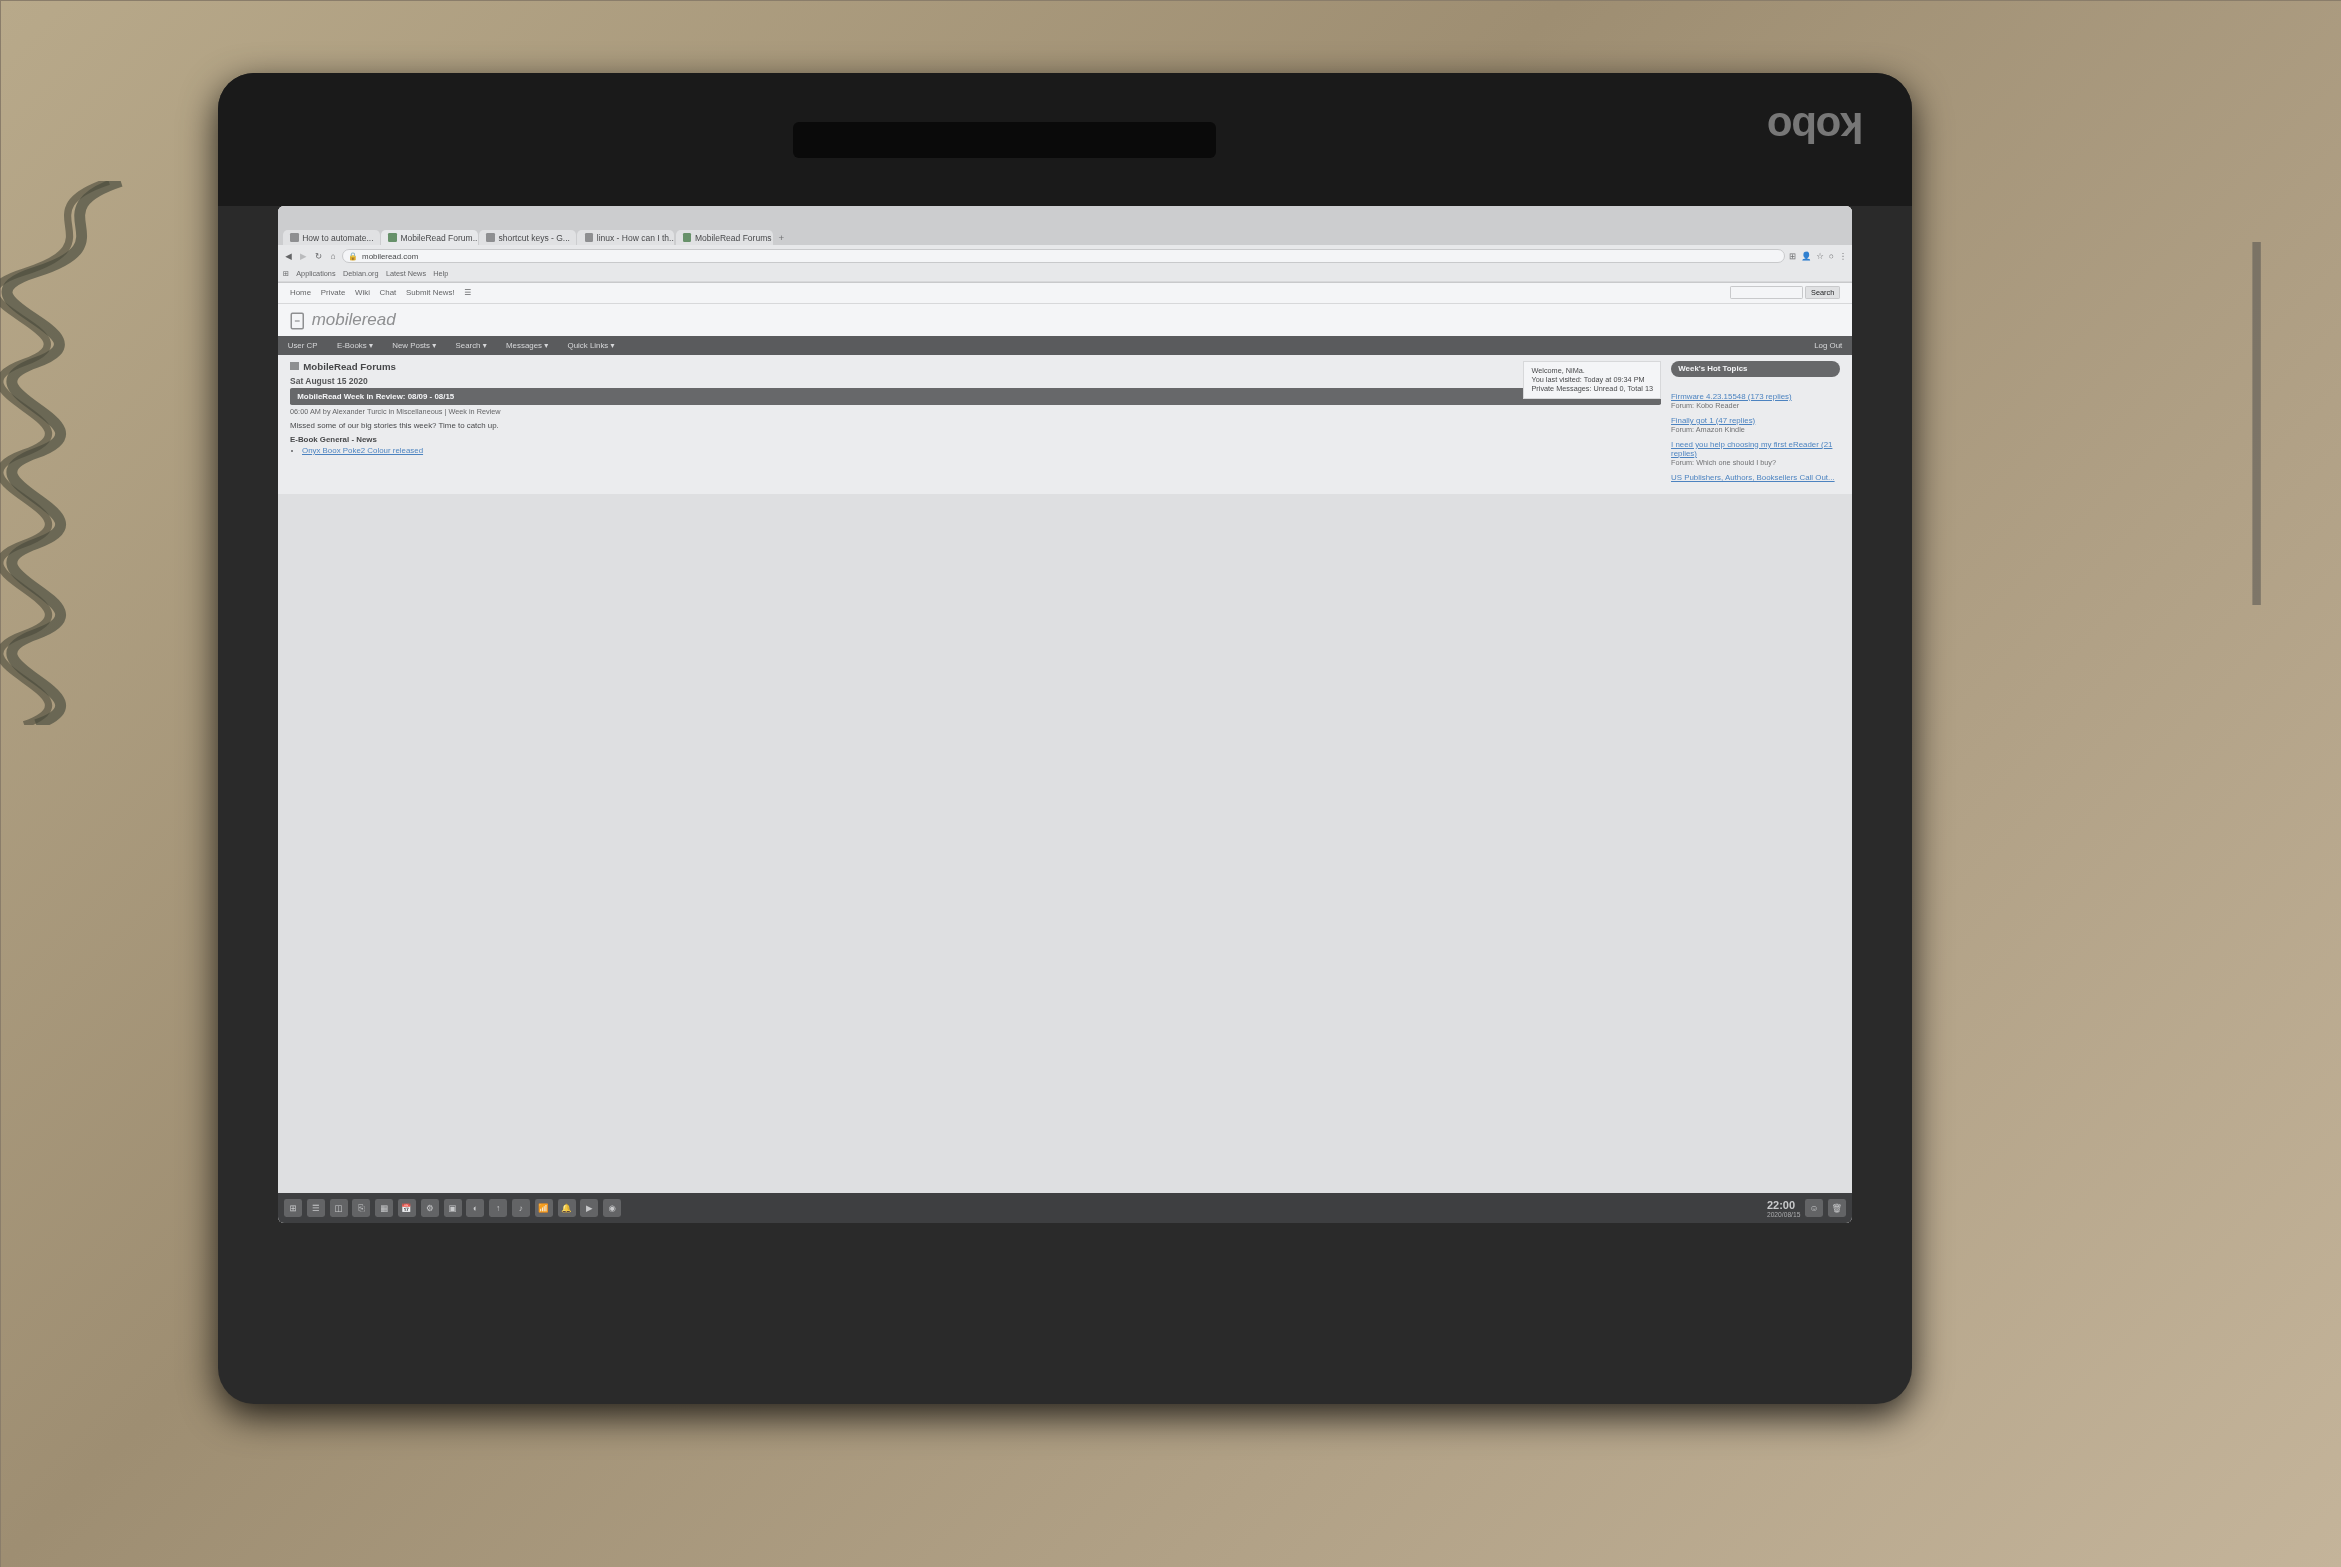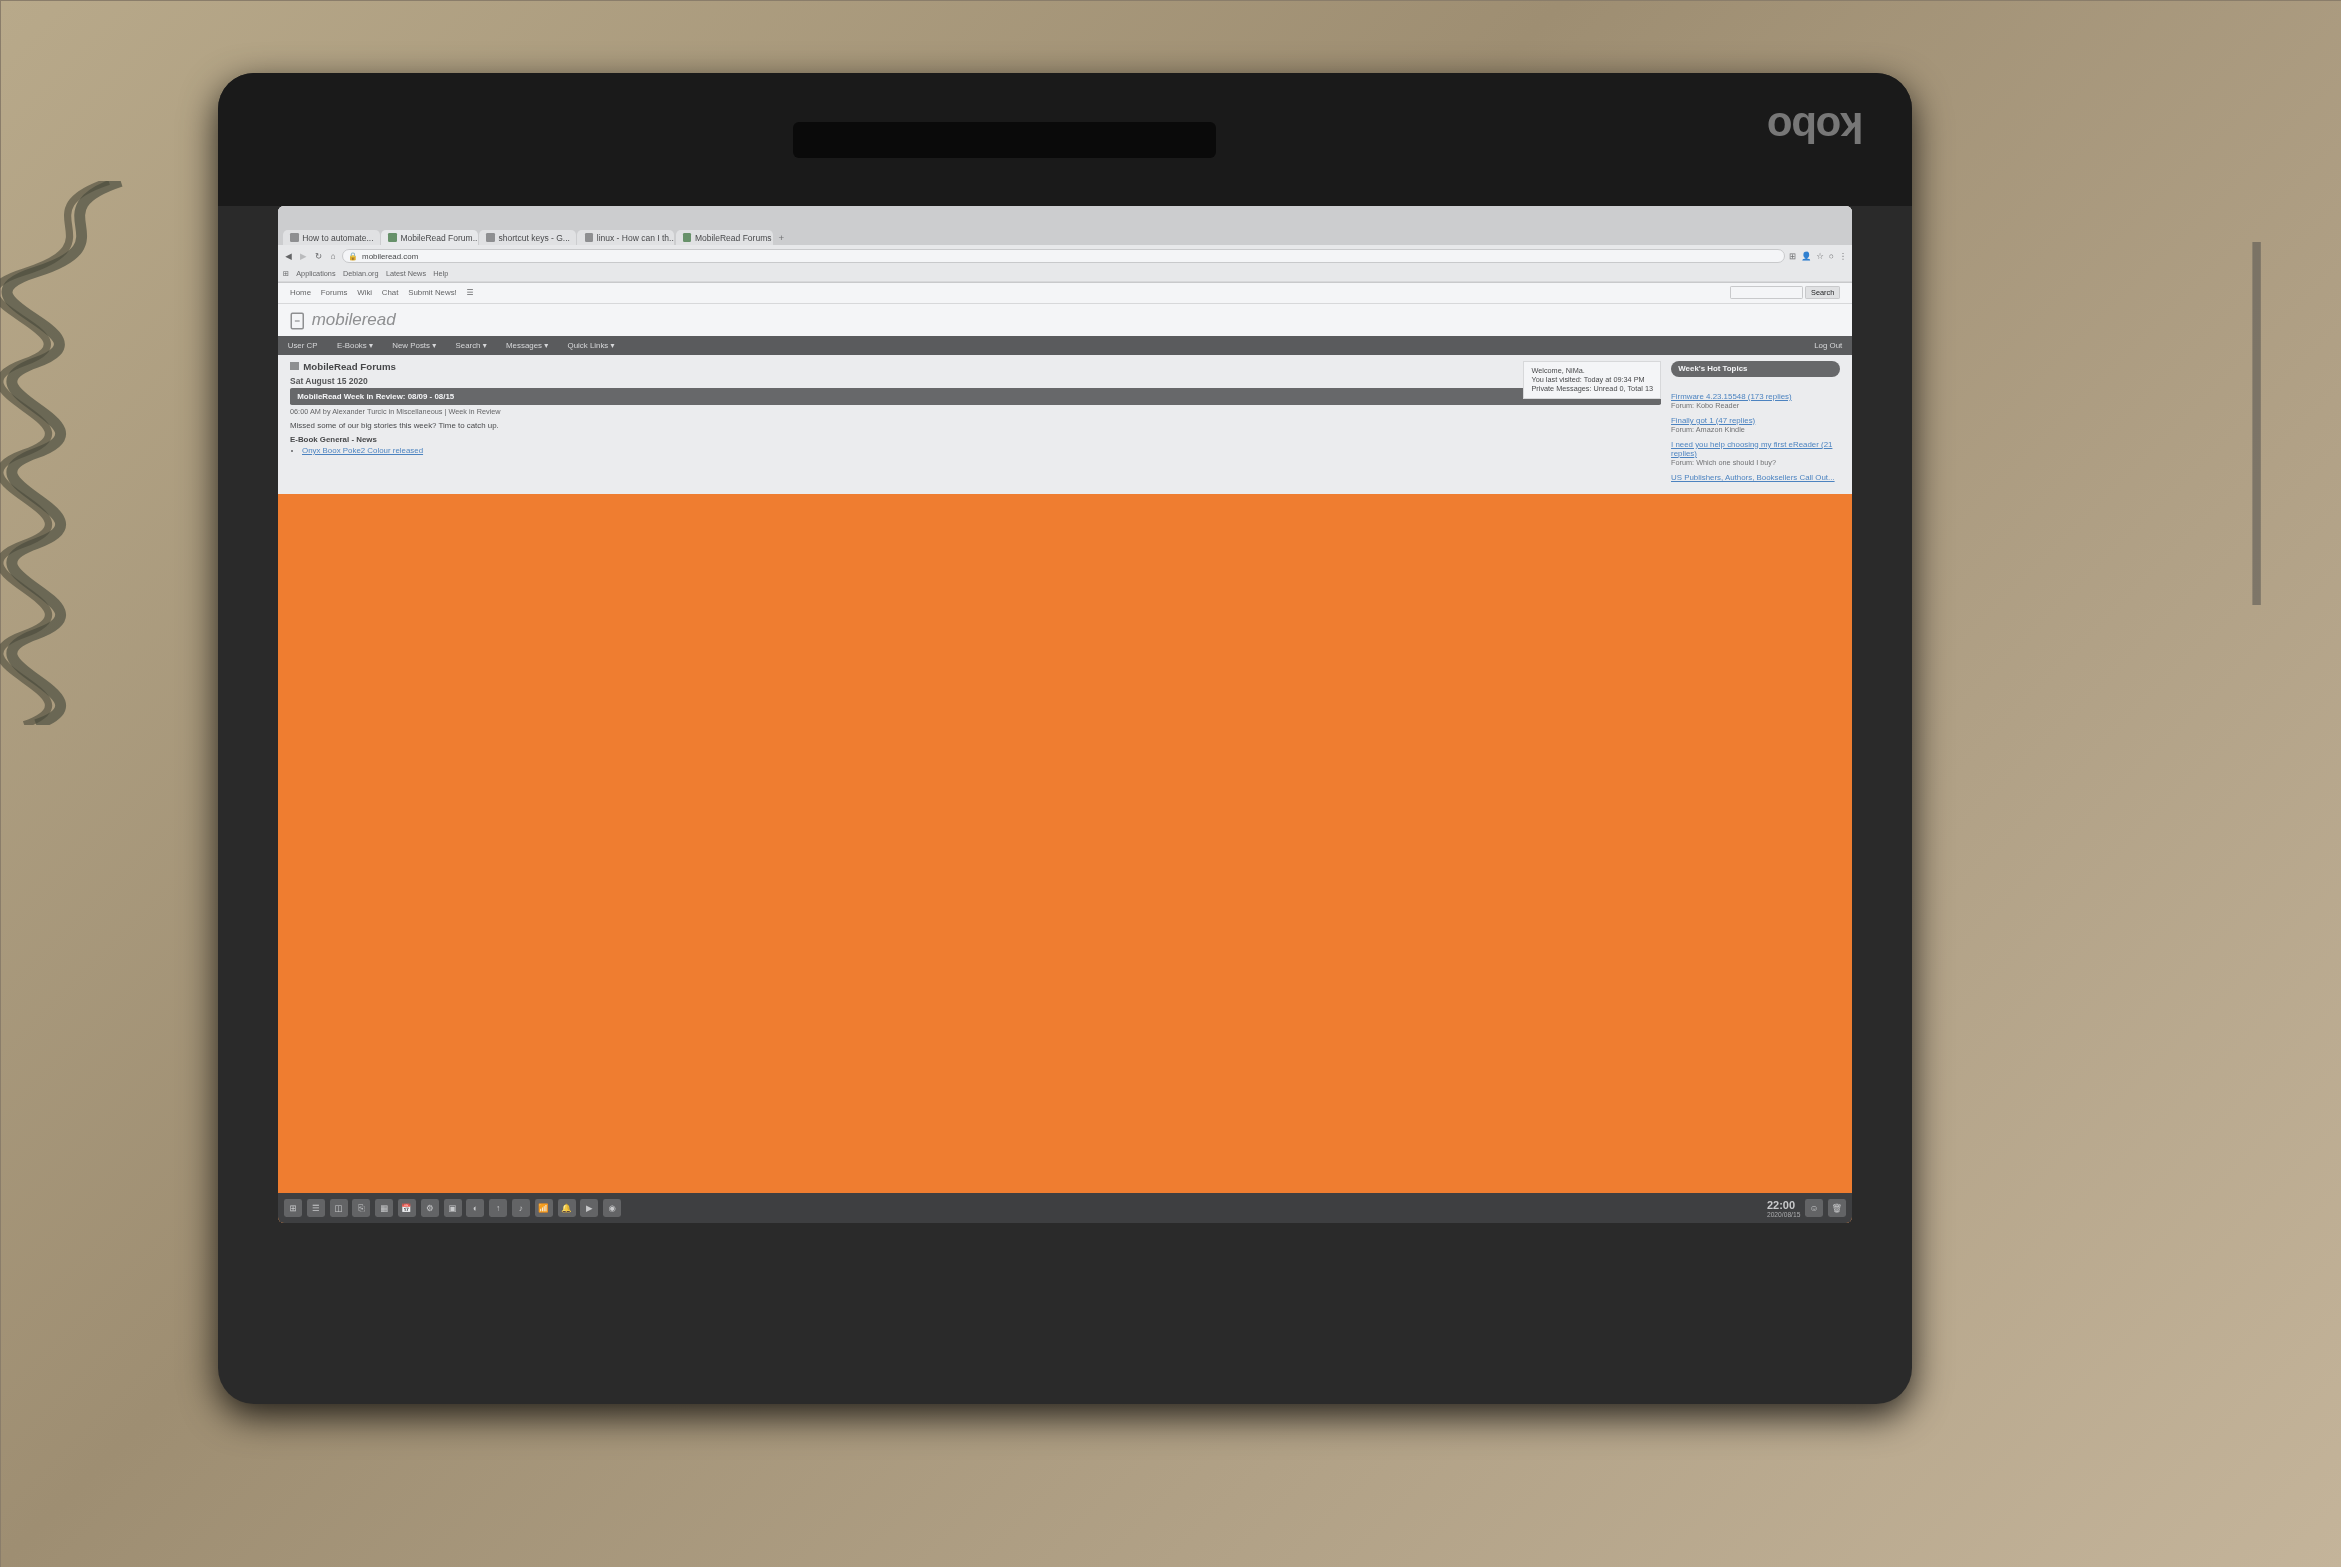--- a/index.html
+++ b/index.html
@@ -168,21 +168,21 @@
       background: #f0f0f0;
       border-bottom: 0.6px solid #ddd;
       gap: 7.3px;
       height: 14.5px;
       font-size: 7.3px;
       color: #555;
     }
 
     
     .website-content {
-      background: #f97316;
+      background: #e5e5e5;
       height: calc(100% - 67px);
       overflow: hidden;
     }
 
     
     .site-top-nav {
       background: white;
       padding: 3.6px 12px;
       display: flex;
       align-items: center;
@@ -501,21 +501,21 @@
         <span>Latest News</span>
         <span>Help</span>
       </div>
     </div>
 
     <div class="website-content">
 
       <div class="site-top-nav">
         <div class="site-top-nav-links">
           <span>Home</span>
-          <span>Forums</span>
+          <span>Private</span>
           <span>Wiki</span>
           <span>Chat</span>
           <span>Submit News!</span>
           <span>☰</span>
         </div>
         <div class="site-search-box">
           <input class="site-search-input" type="text" style="">
           <button class="site-search-btn">Search</button>
         </div>
       </div>

